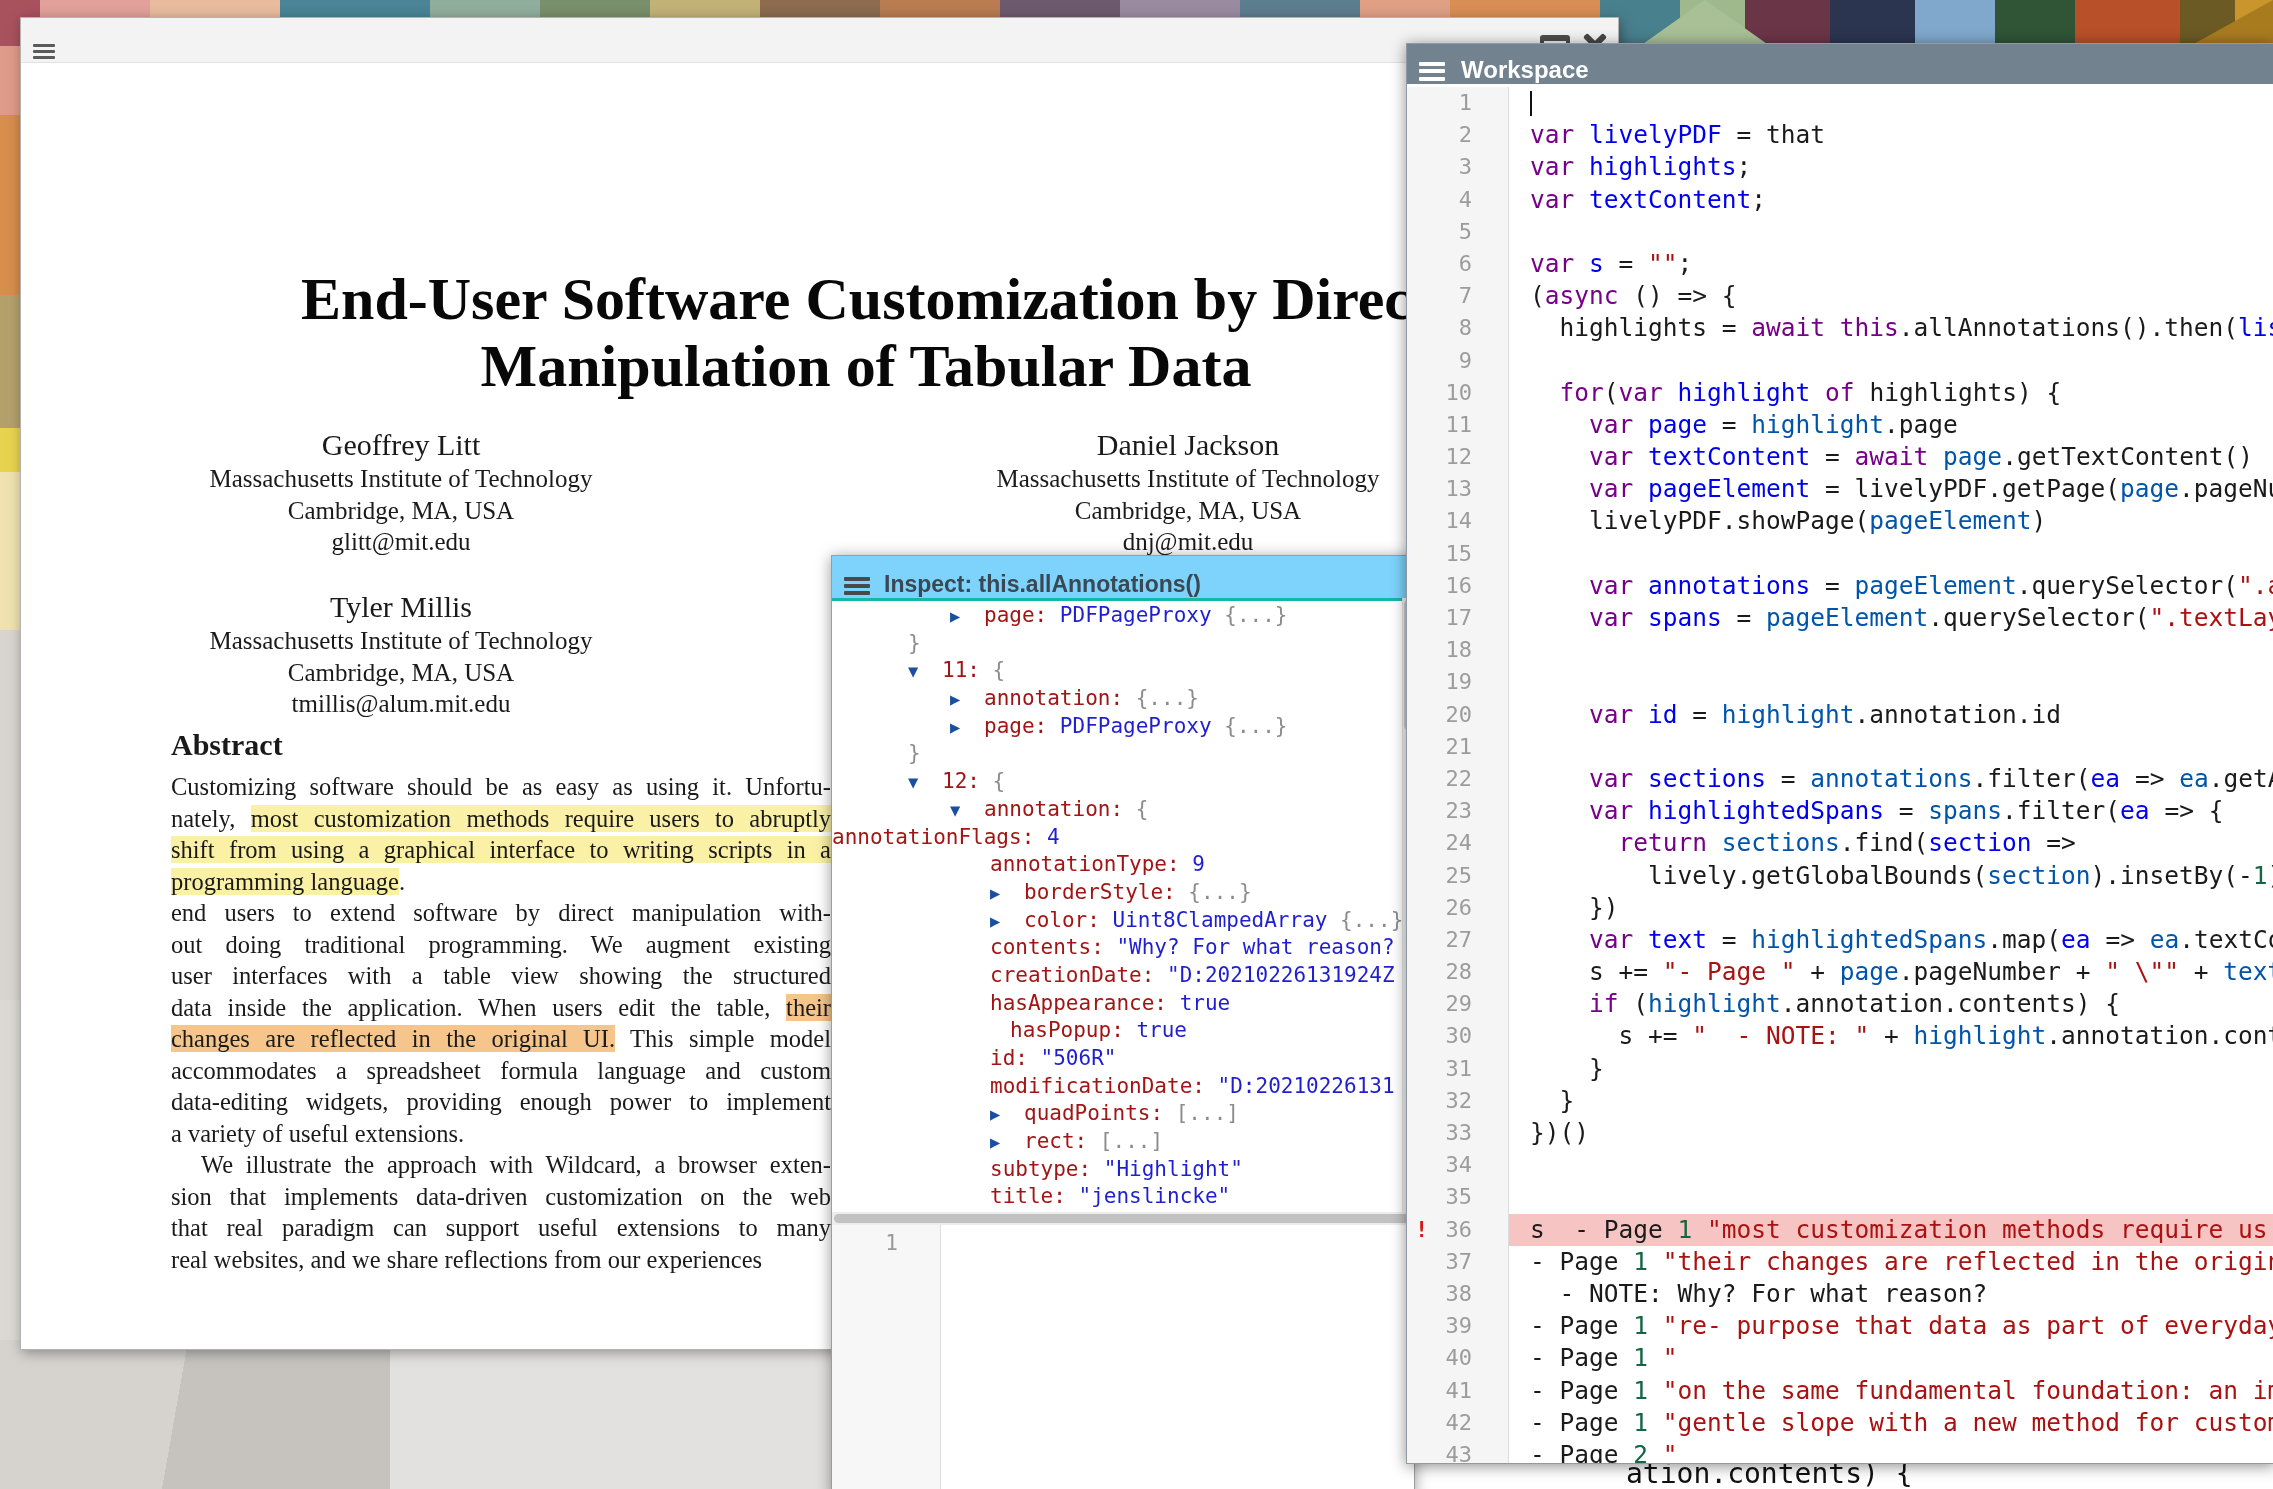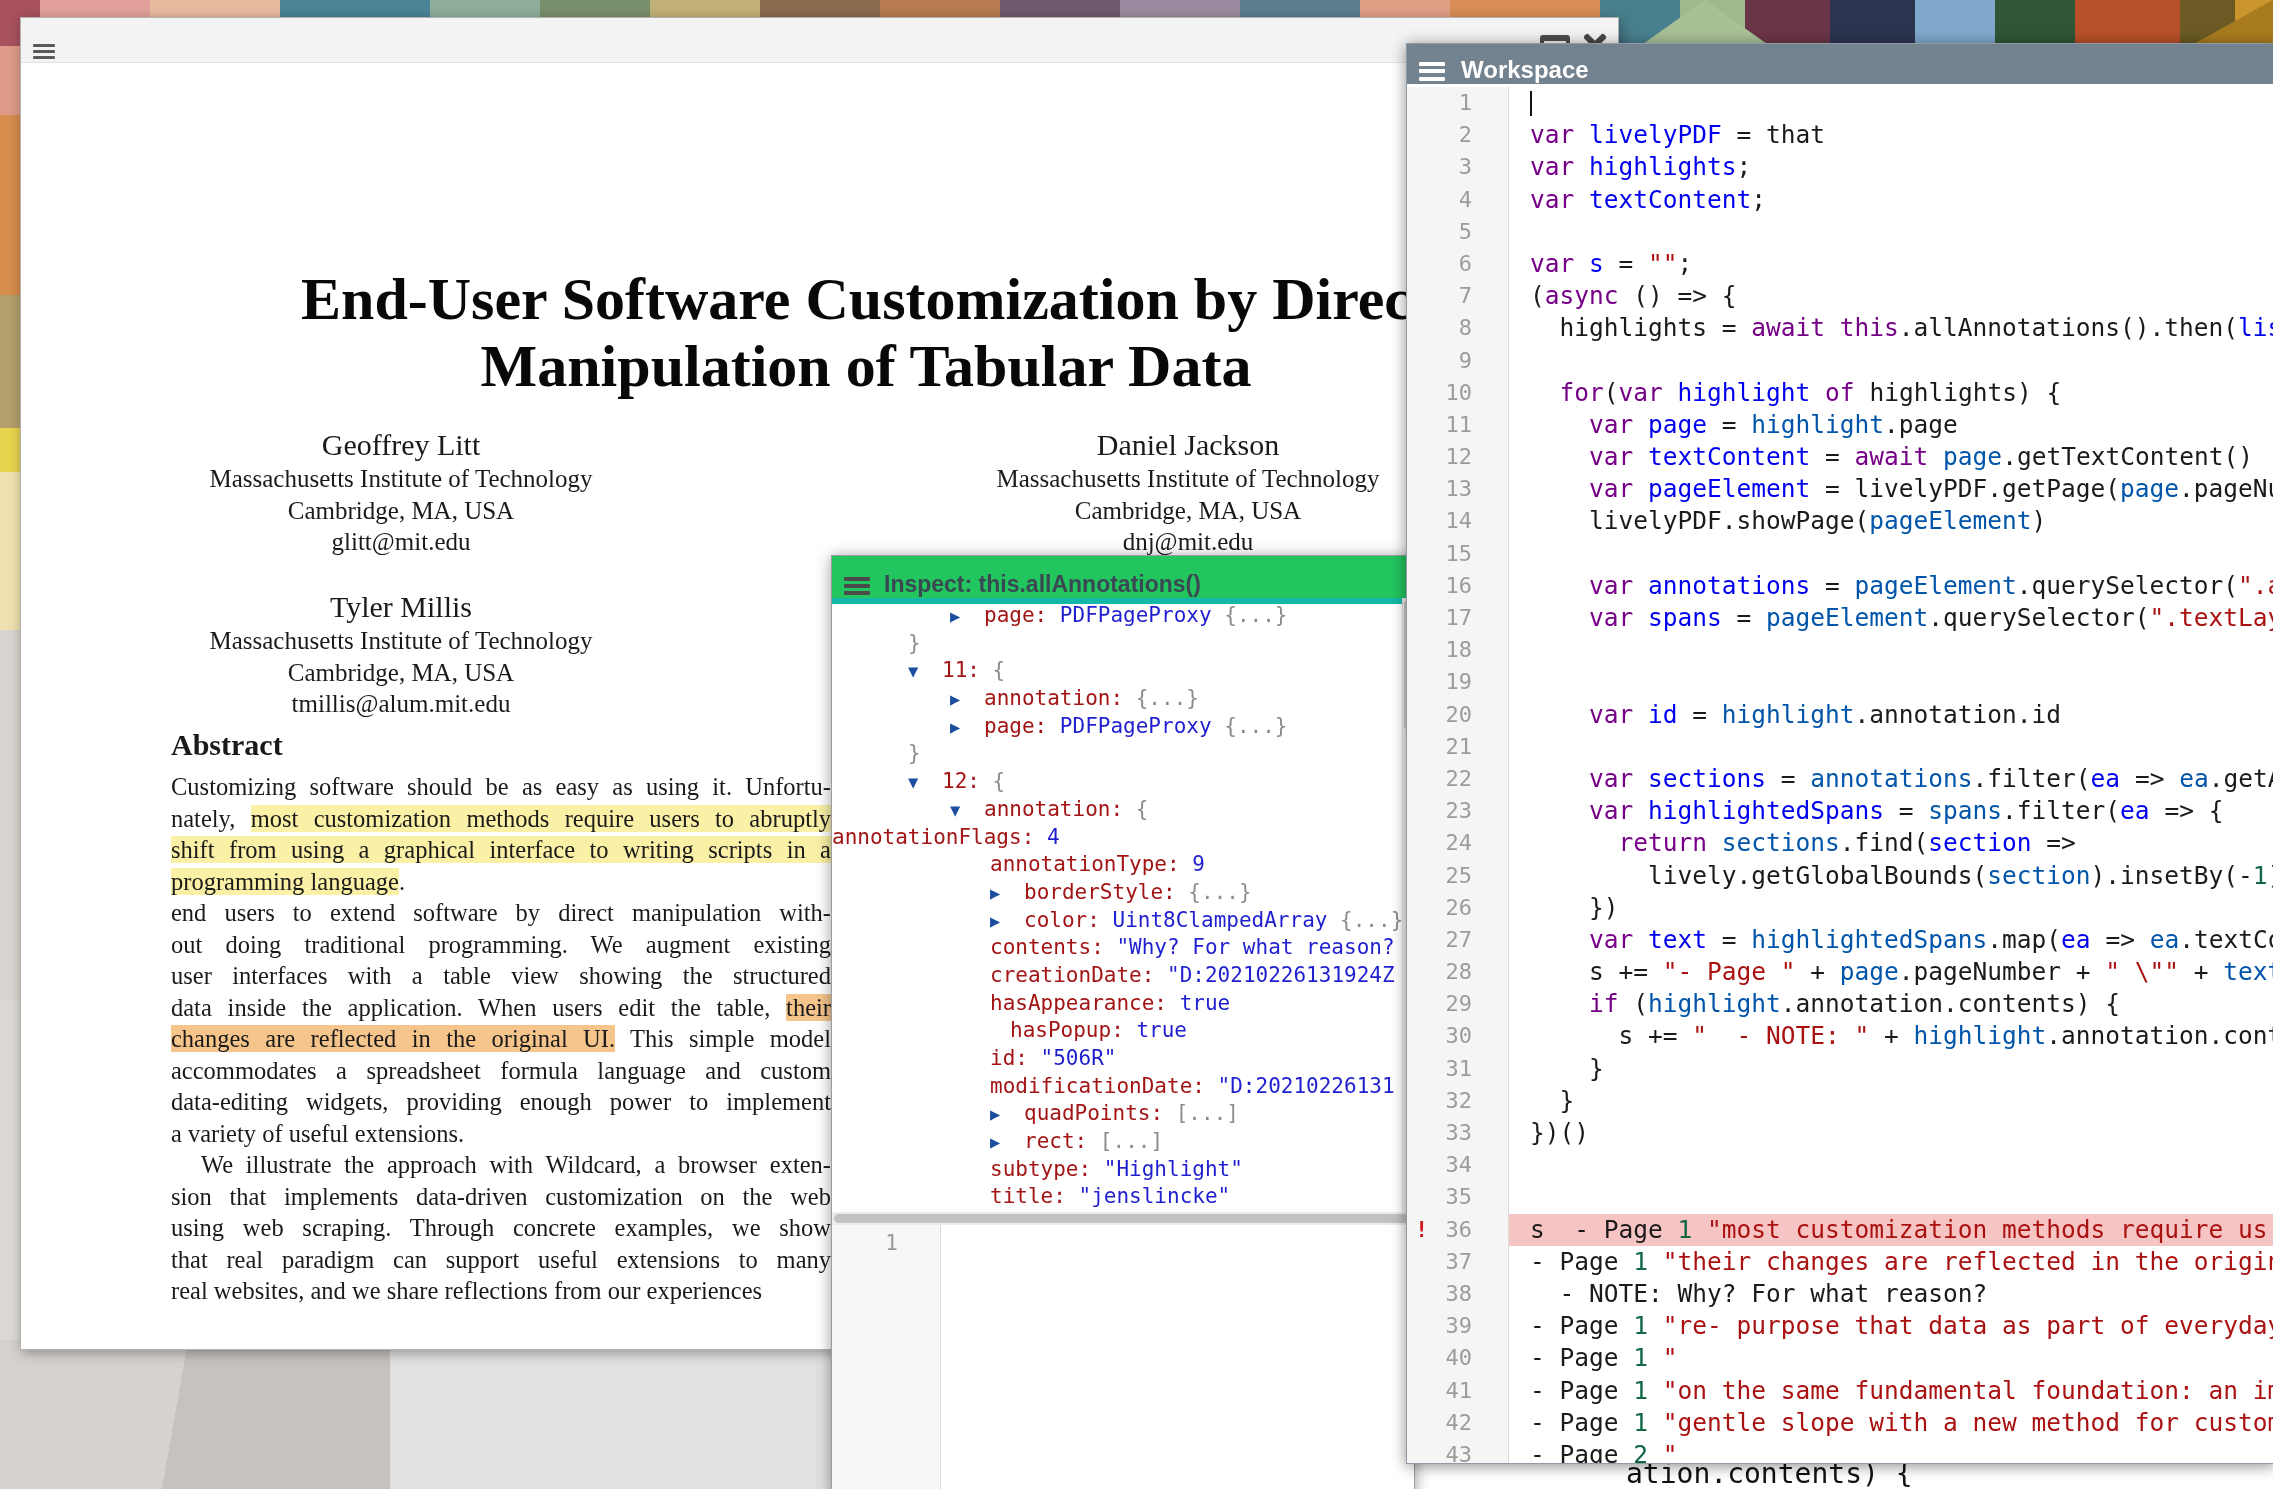--- a/index.html
+++ b/index.html
@@ -55,21 +55,21 @@
   .abstract{position:absolute;left:150px;top:753px;width:660px;font-size:24.5px;}
   .pline{height:31.5px;line-height:31.5px;white-space:pre-wrap;}
   .pline.just{text-align:justify;text-align-last:justify;}
   .pline.find{text-indent:30px;}
   .ab-i{font-style:italic;}
   .ab-y{background:#faf0a6;}
   .ab-o{background:#f5c58c;}
   
   .inspector{position:absolute;left:831px;top:555px;width:582px;height:940px;background:#fff;z-index:3;
     border:1px solid #9c9c9c;box-shadow:0 2px 14px rgba(0,0,0,.4);}
-  .inspector .titlebar{position:absolute;left:0;top:0;right:0;height:42px;background:#22c55e;border-bottom:6px solid #14b8a6;}
+  .inspector .titlebar{position:absolute;left:0;top:0;right:0;height:42px;background:#7dd3fc;border-bottom:3px solid #14b8a6;}
   .inspector .hamburger i{width:26px;height:3.5px;background:#4a4a4a;margin:3.5px 0;}
   .inspector .win-title{margin-left:14px;font-weight:bold;font-size:23px;color:#3a4854;}
   .tree{position:absolute;left:0;top:42px;right:11px;height:614px;overflow:hidden;padding-top:4px;
     font-family:"DejaVu Sans Mono",monospace;font-size:21px;}
   .tr-row{height:27.7px;line-height:27.7px;white-space:pre;}
   .tr-tri{display:inline-block;width:34px;font-size:17px;color:#1b4f9e;}
   .tr-key{color:#a31515;} .tr-val{color:#1f1fd0;} .tr-cls{color:#1f1fd0;} .tr-gray{color:#8c8c8c;}
   .vscroll{position:absolute;right:0;top:42px;width:11px;height:614px;background:#f5f5f5;border-left:1px solid #e3e3e3;}
   .vscroll .thumb{position:absolute;left:1px;right:1px;top:2px;height:130px;background:#cfcfcf;border-radius:5px;}
   .hscroll{position:absolute;left:0;right:0;top:656px;height:13px;background:#ededed;}
@@ -162,21 +162,20 @@
       <div class="pline just"><span class="ab-n">end users to extend software by direct manipulation with-</span></div>
       <div class="pline just"><span class="ab-n">out doing traditional programming. We augment existing</span></div>
       <div class="pline just"><span class="ab-n">user interfaces with a table view showing the structured</span></div>
       <div class="pline just"><span class="ab-n">data inside the application. When users edit the table, </span><span class="ab-o">their</span></div>
       <div class="pline just"><span class="ab-o">changes are reflected in the original UI.</span><span class="ab-n"> This simple model</span></div>
       <div class="pline just"><span class="ab-n">accommodates a spreadsheet formula language and custom</span></div>
       <div class="pline just"><span class="ab-n">data-editing widgets, providing enough power to implement</span></div>
       <div class="pline"><span class="ab-n">a variety of useful extensions.</span></div>
       <div class="pline just find"><span class="ab-n">We illustrate the approach with Wildcard, a browser exten-</span></div>
       <div class="pline just"><span class="ab-n">sion that implements data-driven customization on the web</span></div>
-      <div class="pline just"><span class="ab-n">using web scraping. Through concrete examples, we show</span></div>
       <div class="pline just"><span class="ab-n">that real paradigm can support useful extensions to many</span></div>
       <div class="pline"><span class="ab-n">real websites, and we share reflections from our experiences</span></div>
     </div>
 </div>
 
 <div class="inspector">
   <div class="titlebar">
     <span class="hamburger">
         <i></i>
         <i></i>

